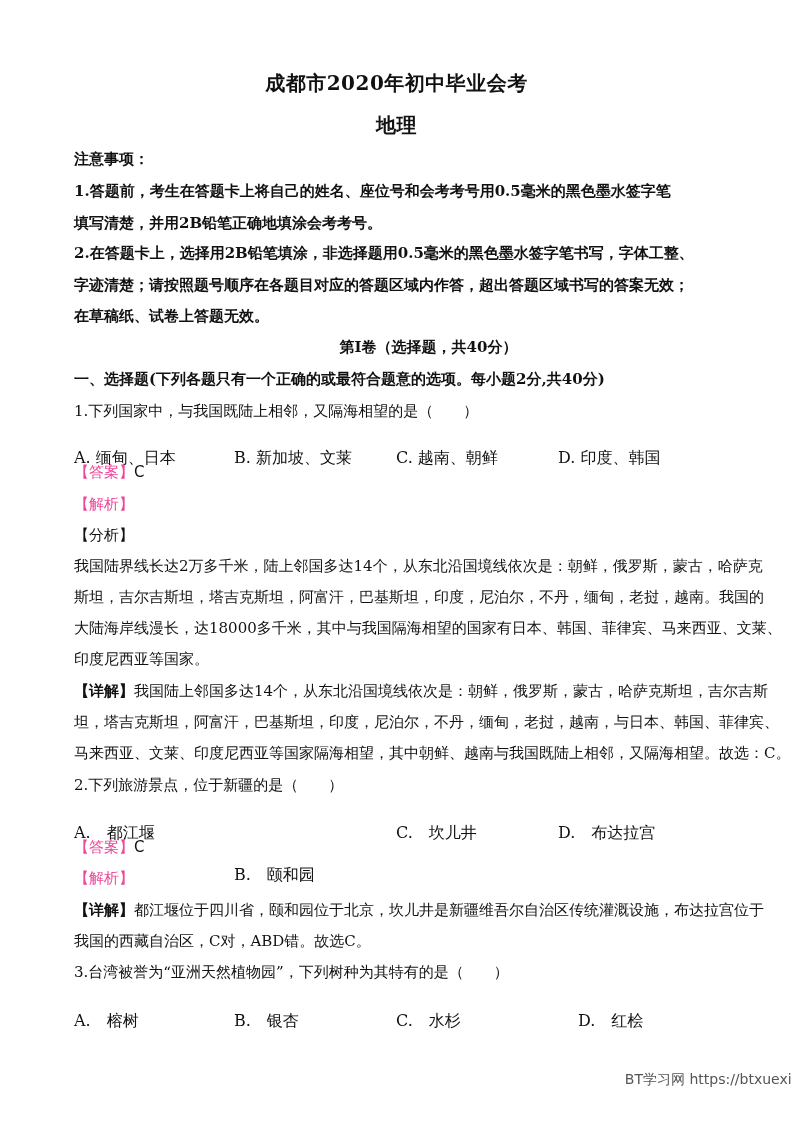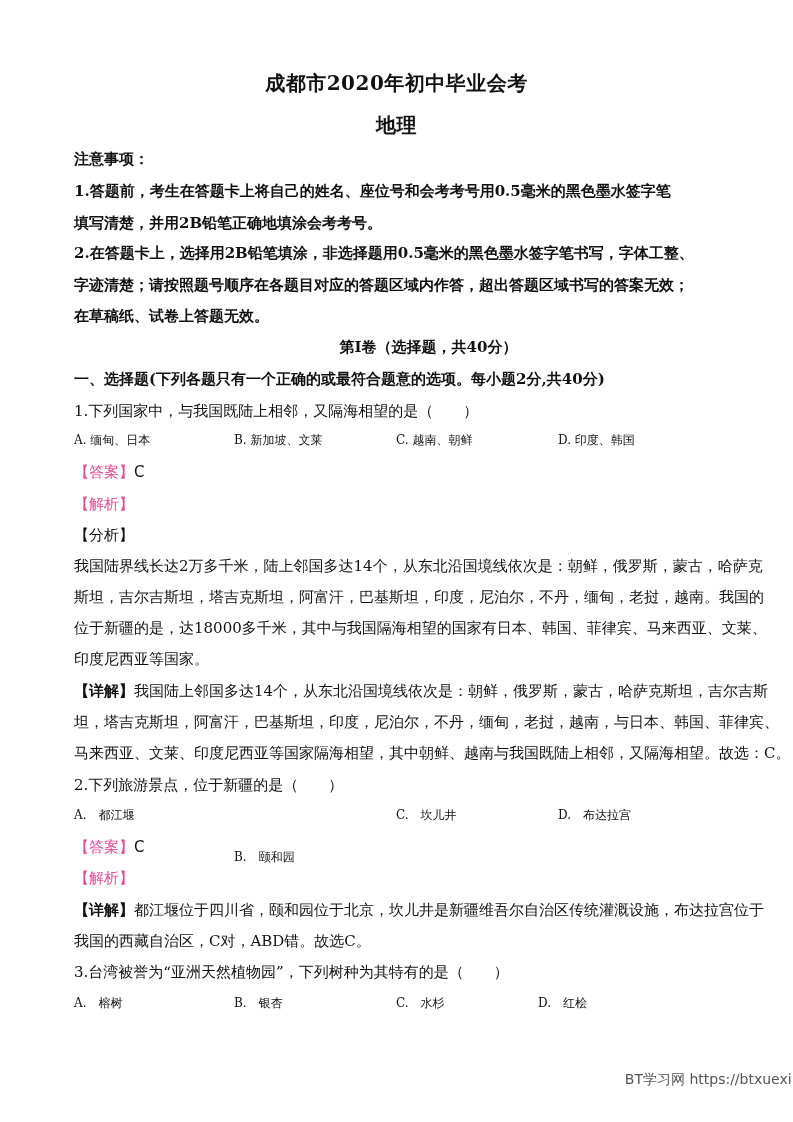--- a/index.html
+++ b/index.html
@@ -8,21 +8,21 @@
   .page { position: absolute; left: 0; top: 0; width: 629px; height: 1122px; }
   .title { position: absolute; left: 0; width: 793px; text-align: center; font-weight: bold; font-size: 20px; letter-spacing: 0.5px; }
   .t1 { top: 70px; }
   .t2 { top: 112px; }
   .line { position: absolute; left: 74px; width: 650px; font-size: 14.5px; white-space: nowrap; }
   .bold { font-weight: bold; font-size: 15px; }
   .sub { font-size: 15px; }
   .center { left: 0; width: 793px; text-align: center; padding-left: 32px; }
   .blue { color: #ec4899; font-family: "DejaVu Sans", "Liberation Sans", sans-serif; }
   .ans-val { color: #111; font-family: "DejaVu Sans", "Liberation Sans", sans-serif; }
-  .opt { position: absolute; font-size: 12px; white-space: nowrap; }
+  .opt { position: absolute; font-size: 16px; white-space: nowrap; margin-top: 16px; }
   .footer { position: absolute; left: 0; width: 793px; top: 1071px; text-align: right;
             font-family: "DejaVu Sans", "Liberation Sans", sans-serif; font-size: 14px; color: #555; margin-left: 33px; }
 </style>
 </head>
 <body>
 
 <div class="page">
 
   <div class="title t1">成都市2020年初中毕业会考</div>
   <div class="title t2">地理</div>
@@ -45,21 +45,21 @@
 
   <div class="line sub" style="top:463px;">
     <span class="blue">【答案】</span><span class="ans-val">C</span>
   </div>
   <div class="line sub" style="top:495px;">
     <span class="blue">【解析】</span>
   </div>
   <div class="line sub" style="top:526px;">【分析】</div>
   <div class="line sub" style="top:557px;">我国陆界线长达2万多千米，陆上邻国多达14个，从东北沿国境线依次是：朝鲜，俄罗斯，蒙古，哈萨克</div>
   <div class="line sub" style="top:588px;">斯坦，吉尔吉斯坦，塔吉克斯坦，阿富汗，巴基斯坦，印度，尼泊尔，不丹，缅甸，老挝，越南。我国的</div>
-  <div class="line sub" style="top:619px;">位于新疆的是，达18000多千米，其中与我国隔海相望的国家有日本、韩国、菲律宾、马来西亚、文莱、</div>
+  <div class="line sub" style="top:619px;">大陆海岸线漫长，达18000多千米，其中与我国隔海相望的国家有日本、韩国、菲律宾、马来西亚、文莱、</div>
   <div class="line sub" style="top:650px;">印度尼西亚等国家。</div>
 
   <div class="line sub" style="top:682px;">
     <span style="font-weight:bold;">【详解】</span><span>我国陆上邻国多达14个，从东北沿国境线依次是：朝鲜，俄罗斯，蒙古，哈萨克斯坦，吉尔吉斯</span>
   </div>
   <div class="line sub" style="top:713px;">坦，塔吉克斯坦，阿富汗，巴基斯坦，印度，尼泊尔，不丹，缅甸，老挝，越南，与日本、韩国、菲律宾、</div>
   <div class="line sub" style="top:744px;">马来西亚、文莱、印度尼西亚等国家隔海相望，其中朝鲜、越南与我国既陆上相邻，又隔海相望。故选：C。</div>
 
   <div class="line sub" style="top:776px;">2.下列旅游景点，位于新疆的是（　　）</div>
   <div class="opt" style="left:74px; top:807px;">A.　都江堰</div>
@@ -75,16 +75,16 @@
   </div>
   <div class="line sub" style="top:932px;">我国的西藏自治区，C对，ABD错。故选C。</div>
   <div class="line sub" style="top:901px;">
     <span style="font-weight:bold;">【详解】</span><span>都江堰位于四川省，颐和园位于北京，坎儿井是新疆维吾尔自治区传统灌溉设施，布达拉宫位于</span>
   </div>
 
   <div class="line sub" style="top:963px;">3.台湾被誉为“亚洲天然植物园”，下列树种为其特有的是（　　）</div>
   <div class="opt" style="left:74px; top:995px;">A.　榕树</div>
   <div class="opt" style="left:234px; top:995px;">B.　银杏</div>
   <div class="opt" style="left:396px; top:995px;">C.　水杉</div>
-  <div class="opt" style="left:538px; top:995px;">D.　红桧</div>
+  <div class="opt" style="left:578px; top:995px;">D.　红桧</div>
 
   <div class="footer">BT学习网 https://btxuexi.com</div>
 </div>
 
 </body></html>

